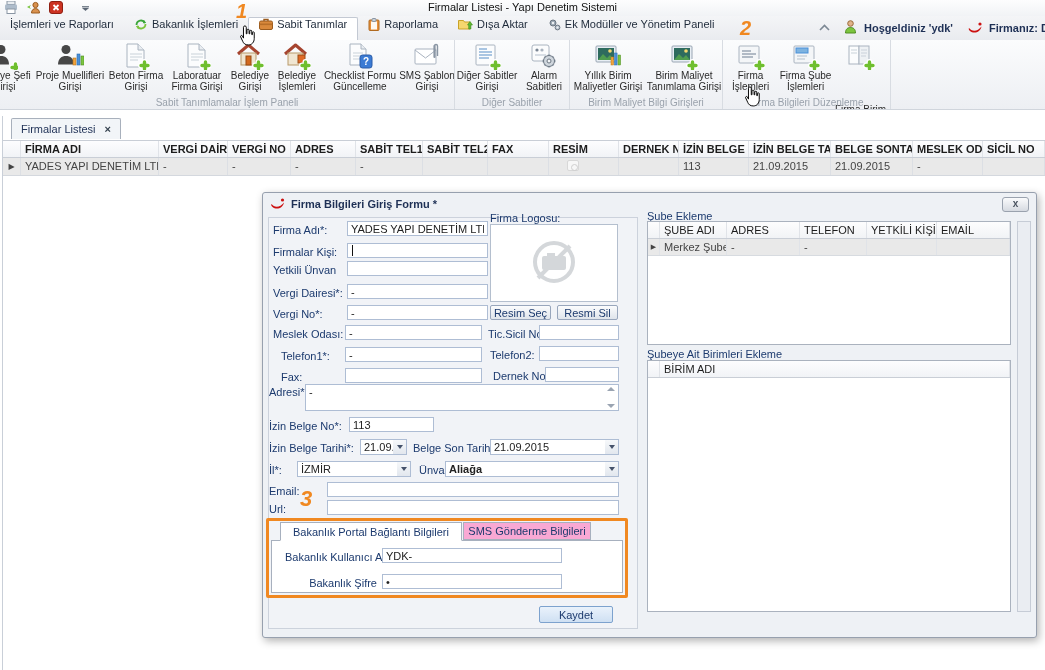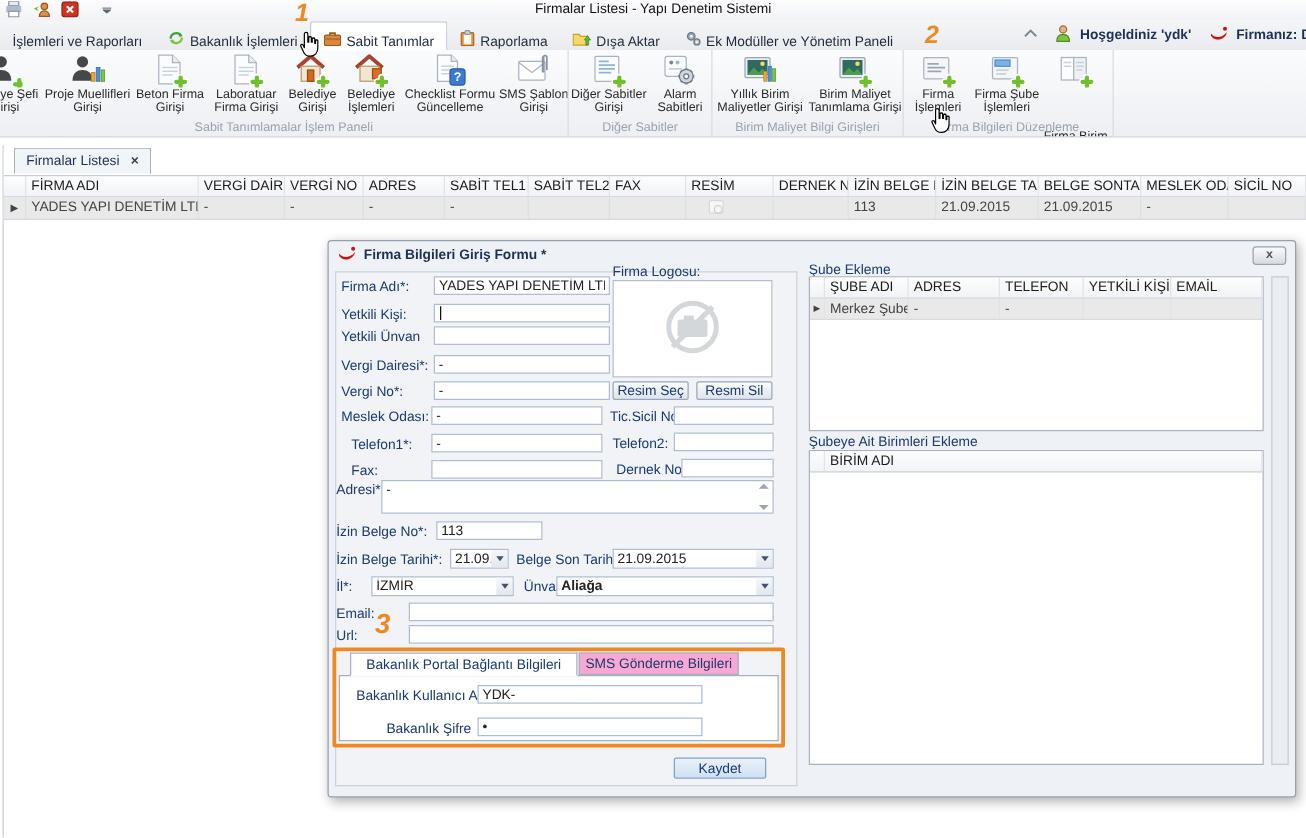--- a/index.html
+++ b/index.html
@@ -10,21 +10,21 @@
   
   .titlebar { position:absolute; left:0; top:0; right:0; height:16px;
               background:linear-gradient(#fdfdfe,#f1f3f6); }
   .qat { position:absolute; left:4px; top:1px; display:flex; gap:8px; align-items:center; }
   .qat svg { display:block; }
   .win-title { position:absolute; left:0; right:0; top:1px; text-align:center; color:#111; }
 
   
   .tabstrip { position:absolute; left:0; top:16px; right:0; height:24px;
               background:linear-gradient(#f4f5f7,#e9ebef); display:flex; align-items:flex-end; }
-  .rtab { height:22px; display:flex; align-items:flex-end; gap:4px; padding:0 10px;
+  .rtab { height:22px; display:flex; align-items:flex-start; gap:4px; padding:0 10px;
           color:#1e2a3a; white-space:nowrap;margin-top:16px; }
   .rtab.active { background:#fff; border:1px solid #c3c9d3; border-bottom:none;
                  border-radius:2px 2px 0 0; height:23px; font-weight:normal; }
   .userarea { position:absolute; left:818px; top:16px; height:24px; display:flex;
               align-items:center; gap:7px; white-space:nowrap; }
   .userarea .utxt { font-weight:bold; color:#1e3055; }
 
   
   .ribbon { position:absolute; left:0; top:40px; right:0; height:70px;
             background:linear-gradient(#fbfcfd,#edeff3); border-bottom:1px solid #d0d5dc;
@@ -45,21 +45,21 @@
   .doctab { display:inline-flex; align-items:center; gap:9px; margin-left:8px; height:21px;
             padding:0 9px; background:#f2f5f8; border:1px solid #a8b0bc; border-bottom:none;
             border-radius:2px 2px 0 0; color:#1e3055; }
   .doctab .x { font-weight:bold; color:#35424f; font-size:11px; }
   .grid { position:absolute; left:3px; top:140px; right:0; }
   .grow { display:grid;
           grid-template-columns:18px 138px 69px 63px 65px 67px 65px 61px 70px 60px 70px 82px 82px 70px 1fr; }
   .grow > div { padding:2px 4px; white-space:nowrap; overflow:hidden; }
   .ghead { height:18px; background:linear-gradient(#fdfdfe,#f1f3f6);
            border-top:1px solid #c9ced6; border-bottom:1px solid #c9ced6; }
-  .ghead > div { border-right:1px solid #e0e3e8; color:#1c1c1c; }
+  .ghead > div { border-right:1px solid #e0e3e8; color:#1c1c1c;font-weight:bold; }
   .gdata { height:18px; background:#e9e9e9; border-bottom:1px solid #d4d8de; }
   .gdata > div { border-right:1px solid #dcdfe4; color:#444; }
   .rowmark { text-align:center; font-size:8px; color:#222; padding-top:4px !important; }
   .photoph { display:inline-block; width:12px; height:11px; border:1px solid #d8d8d8;
              border-radius:2px; background:#f7f7f7; margin-left:14px; position:relative; }
   .photoph::after { content:''; position:absolute; left:3px; top:2.5px; width:5px; height:5px;
                     border:1px solid #cfcfcf; border-radius:50%; }
 
   
   .dialog { position:absolute; left:262px; top:192px; width:775px; height:446px;
@@ -474,21 +474,21 @@
           <circle cx="12" cy="3" r="1.6" fill="#cc1111"></circle>
         </svg></span>
     <span>Firma Bilgileri Giriş Formu *</span>
     <span class="dlg-close">x</span>
   </div>
 
   <div class="leftbox"></div>
 
   <span class="dl" style="left:10px;top:31px;">Firma Adı*:</span>
   <input class="di" style="left: 84px; top: 28px; width: 141px;" value="YADES YAPI DENETİM LTD.ŞTİ.">
-  <span class="dl" style="left:10px;top:53px;">Yetkili Kişi:</span>
+  <span class="dl" style="left:10px;top:53px;">Firmalar Kişi:</span>
   <input class="di" style="left: 84px; top: 50px; width: 141px;" value="">
   <span class="caret" style="left:89px;top:52px;"></span>
   <span class="dl" style="left:10px;top:71px;">Yetkili Ünvan</span>
   <input class="di" style="left: 84px; top: 68px; width: 141px;" value="">
   <span class="dl" style="left:10px;top:94px;">Vergi Dairesi*:</span>
   <input class="di" style="left: 84px; top: 91px; width: 141px;" value="-">
   <span class="dl" style="left:10px;top:115px;">Vergi No*:</span>
   <input class="di" style="left: 84px; top: 112px; width: 141px;" value="-">
 
   <span class="dl" style="left:227px;top:19px;">Firma Logosu:</span>

